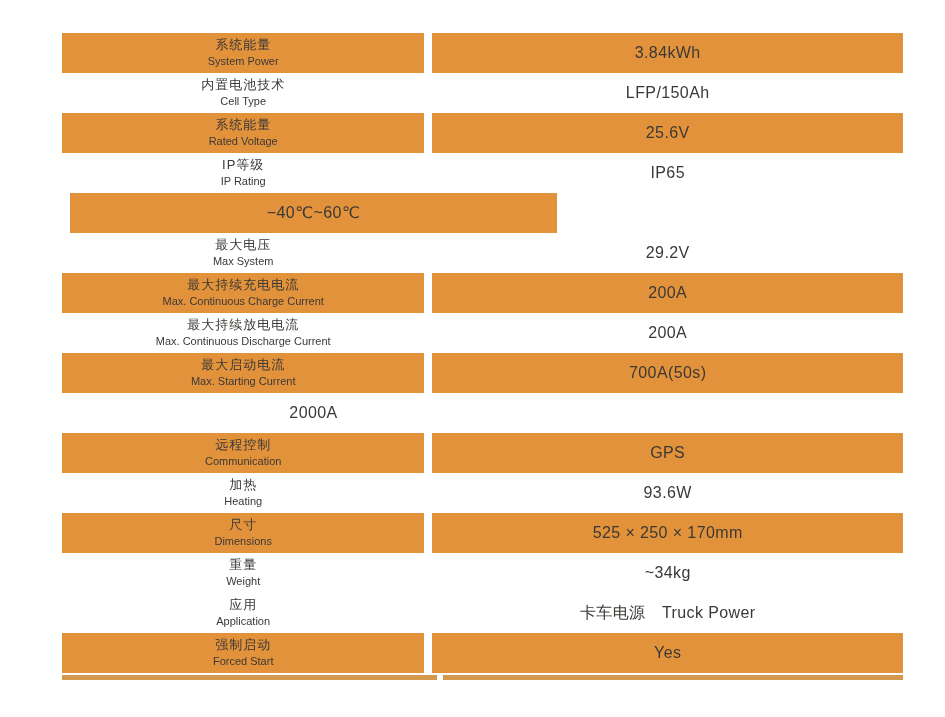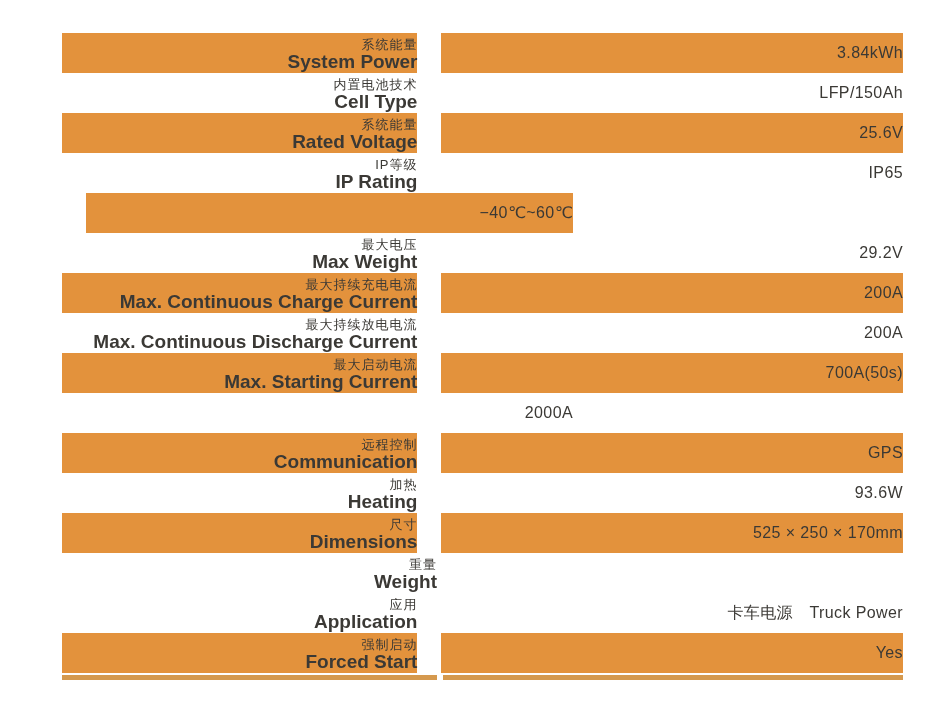--- a/index.html
+++ b/index.html
@@ -23,46 +23,45 @@
     top: 33px;
     width: 841px;
   }
   .row {
     display: flex;
     height: 40px;
   }
   .cell {
     display: flex;
     flex-direction: column;
-    align-items: flex-end;
+    align-items: center;
     justify-content: center;
     box-sizing: border-box;
     color: var(--text, #3b3935);
   }
   .cell-label {
     width: 375px;
   }
   .cell-value {
     width: 487px;
-    margin-left: 24px;
+    margin-left: 8px;
   }
   .row.orange .cell {
     background: var(--orange, #e3923c);
   }
   .zh {
     font-size: 13px;
     line-height: 17px;
     letter-spacing: 1px;
     white-space: nowrap;
   }
   .en {
-    font-size: 19px;
+    font-size: 11px;
     line-height: 17px;
     white-space: nowrap;
-    font-weight: bold;
   }
   .val {
     font-size: 16px;
     line-height: 20px;
     letter-spacing: 0.4px;
     white-space: nowrap;
   }
   .bottom-bar {
     display: flex;
     margin-top: 2px;
@@ -122,21 +121,21 @@
 
   <div class="row orange">
     <div class="cell cell-value">
       <div class="val">−40℃~60℃</div>
     </div>
   </div>
 
   <div class="row">
     <div class="cell cell-label">
       <div class="zh">最大电压</div>
-      <div class="en">Max Weight</div>
+      <div class="en">Max System</div>
     </div>
     <div class="cell cell-value">
       <div class="val">29.2V</div>
     </div>
   </div>
 
   <div class="row orange">
     <div class="cell cell-label">
       <div class="zh">最大持续充电电流</div>
       <div class="en">Max. Continuous Charge Current</div>
@@ -199,20 +198,23 @@
     </div>
     <div class="cell cell-value">
       <div class="val">525 × 250 × 170mm</div>
     </div>
   </div>
 
   <div class="row">
     <div class="cell cell-label">
       <div class="zh">重量</div>
       <div class="en">Weight</div>
+    </div>
+    <div class="cell cell-value">
+      <div class="val">~34kg</div>
     </div>
   </div>
 
   <div class="row">
     <div class="cell cell-label">
       <div class="zh">应用</div>
       <div class="en">Application</div>
     </div>
     <div class="cell cell-value">
       <div class="val">卡车电源　Truck Power</div>

